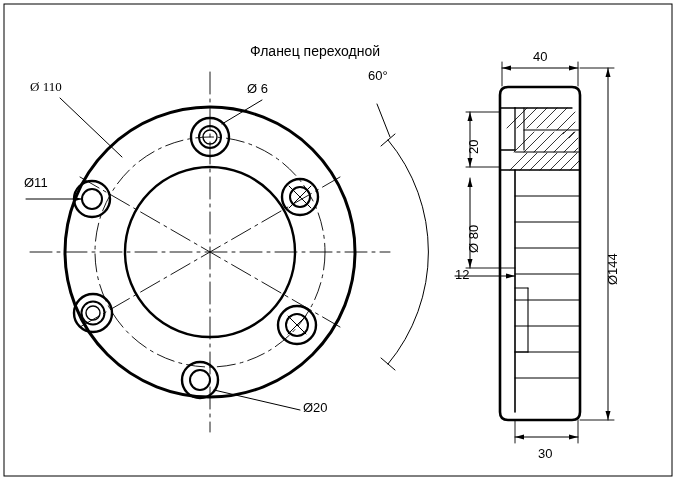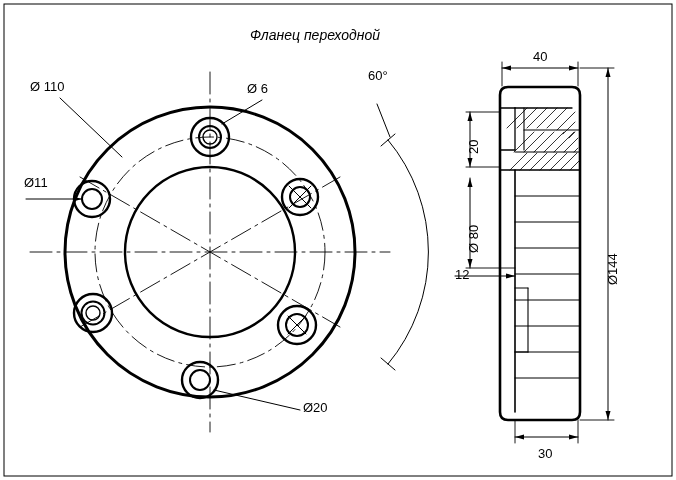--- a/index.html
+++ b/index.html
@@ -185,23 +185,23 @@
         <path d="M 470 178 L 467.5 187 L 472.5 187 Z" fill="#000000" stroke="none"></path>
         <path d="M 470 268 L 467.5 259 L 472.5 259 Z" fill="#000000" stroke="none"></path>
         <line x1="466" y1="268" x2="515" y2="268" stroke-width="0.9"></line>
 
         <line x1="455" y1="276" x2="515" y2="276" stroke-width="1"></line>
         <path d="M 515 276 L 506 273.5 L 506 278.5 Z" fill="#000000" stroke="none"></path>
       </g>
     </g>
   </svg>
 
-  <div class="lbl title" style="left:250px; top:28px;font-style:italic;">Фланец переходной</div>
-
-  <div class="lbl" style="left:30px; top:80px;">Ø 110</div>
+  <div class="lbl title" style="left:250px; top:44px;">Фланец переходной</div>
+
+  <div class="lbl" style="left:30px; top:80px;font-family:Liberation Serif, serif;">Ø 110</div>
 
   <div class="lbl" style="left:247px; top:82px;">Ø 6</div>
 
   <div class="lbl" style="left:24px; top:176px;">Ø11</div>
 
   <div class="lbl" style="left:303px; top:401px;">Ø20</div>
 
   <div class="lbl" style="left:368px; top:69px;text-align:center;">60°</div>
 
   <div class="lbl" style="left:533px; top:50px;">40</div>

